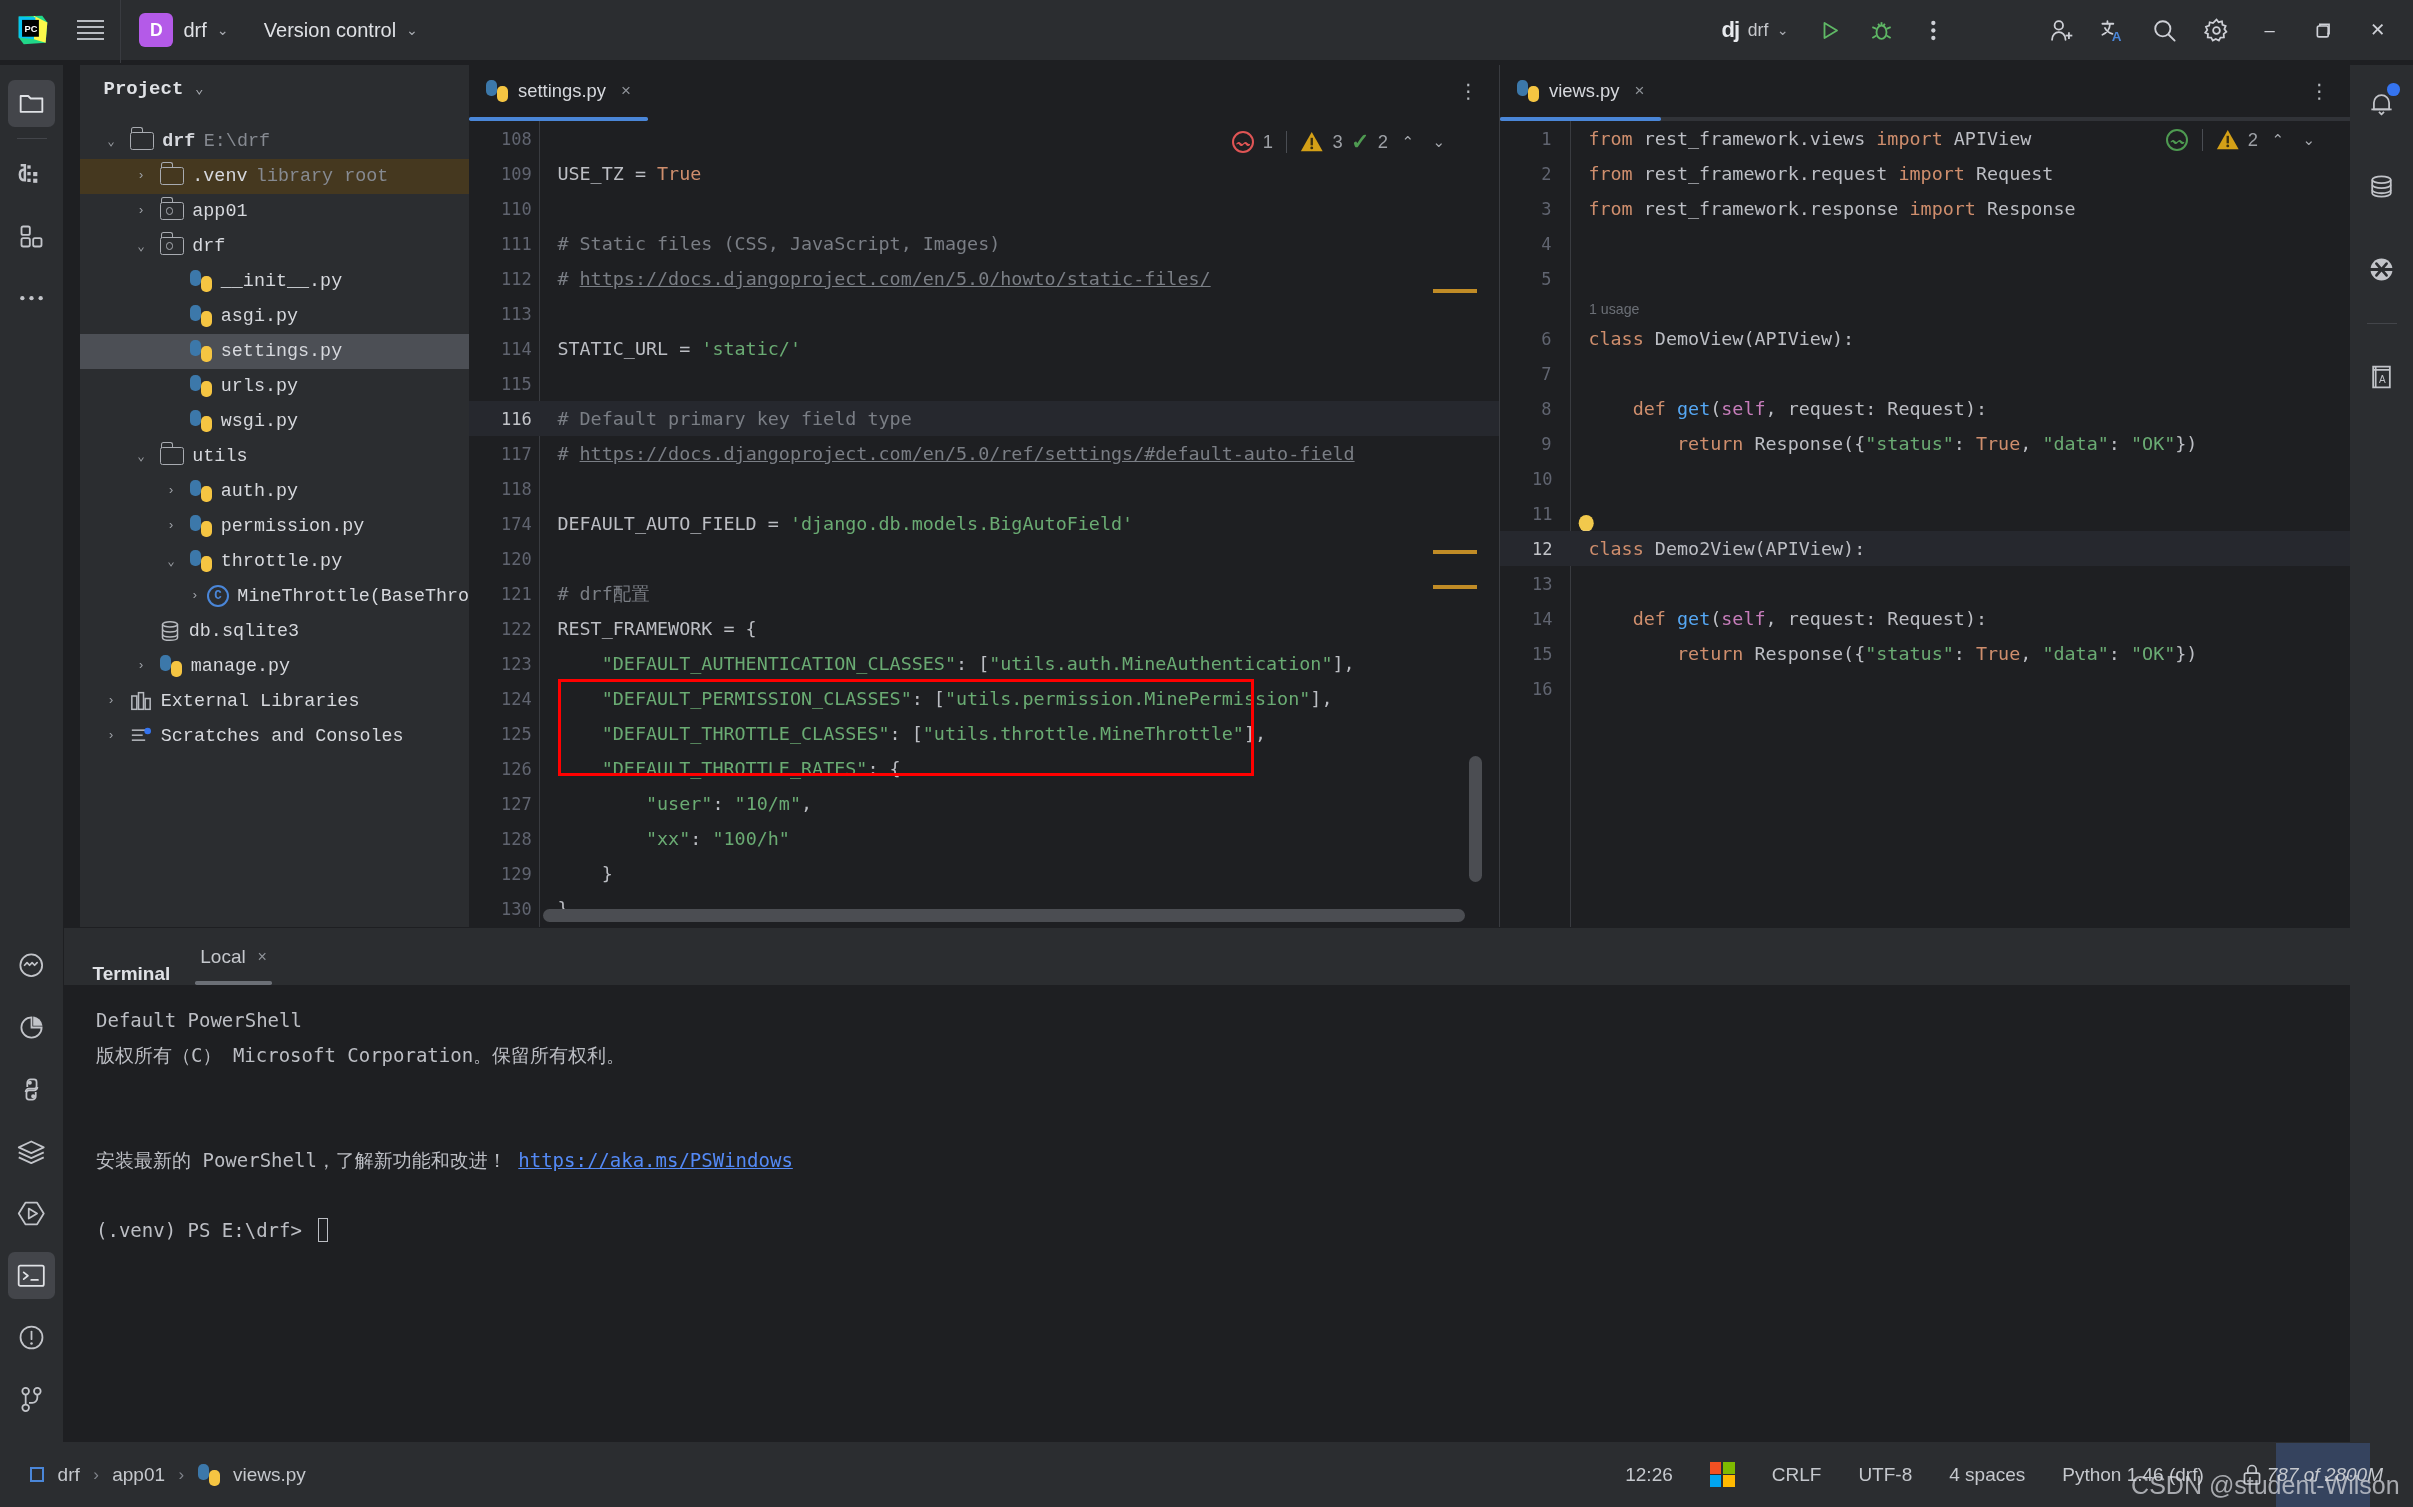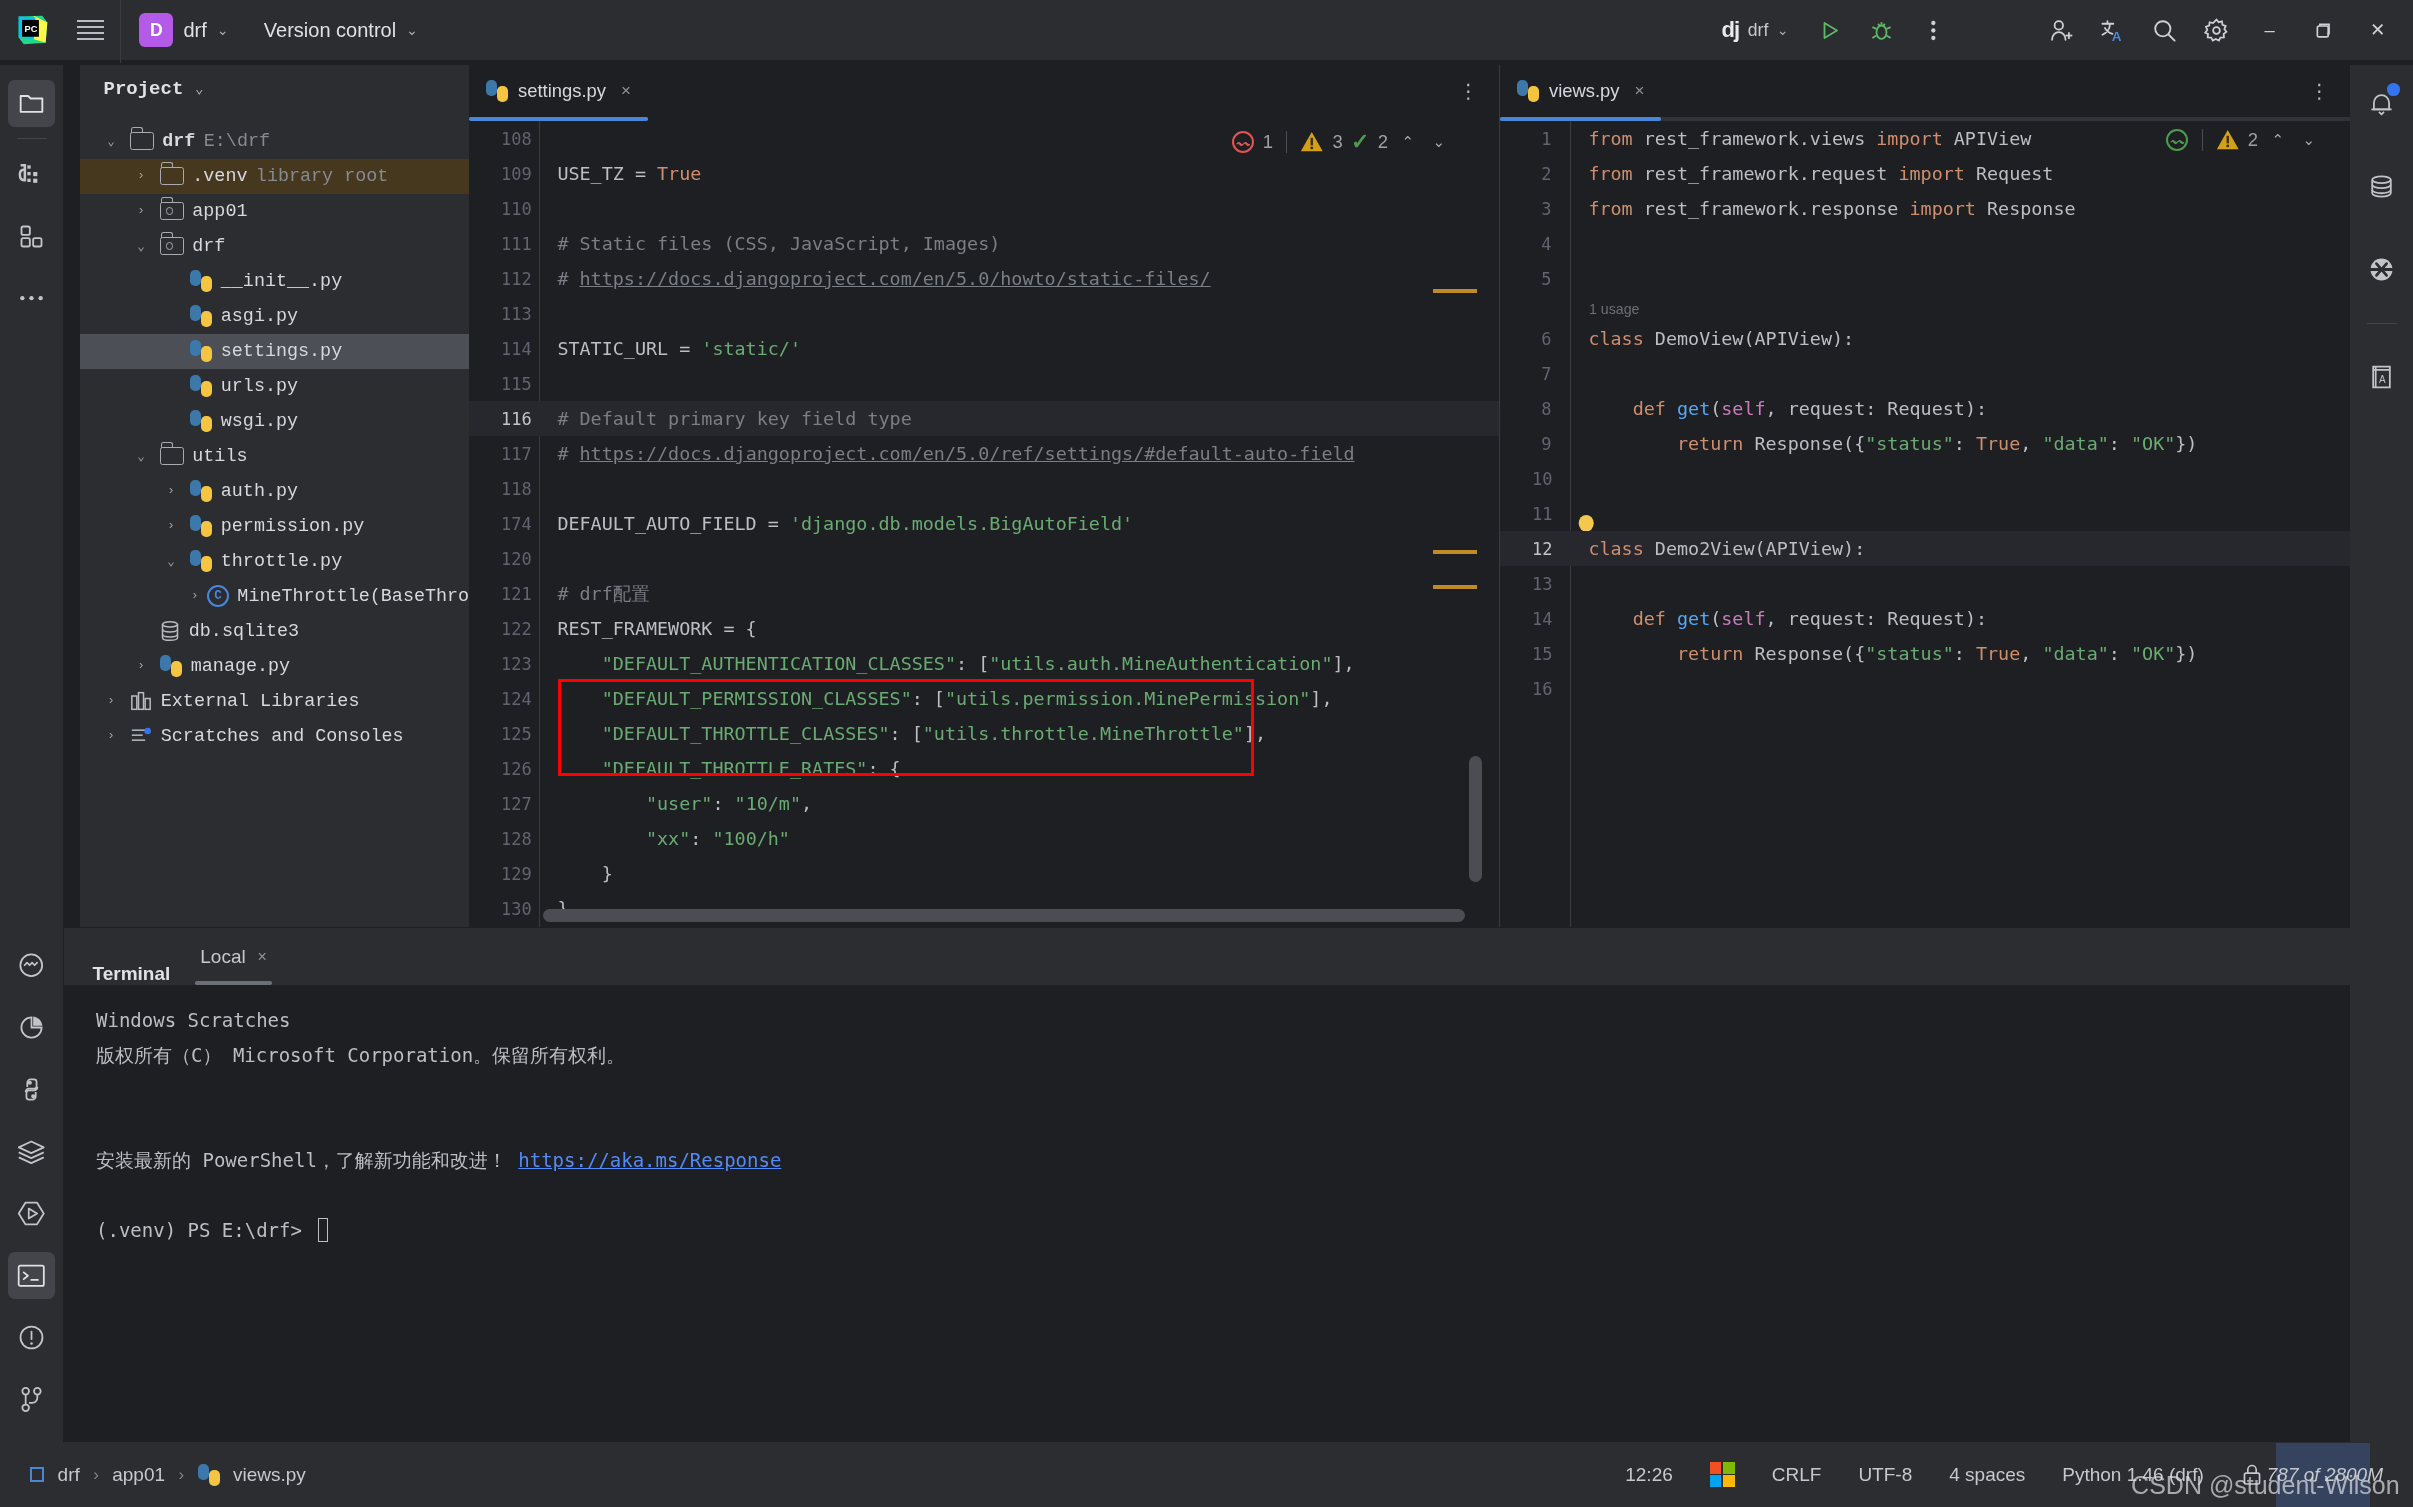--- a/index.html
+++ b/index.html
@@ -801,25 +801,25 @@
 
 <div id="terminal">
   <div id="term-tabs">
     <span class="term-title">Terminal</span>
     <div class="term-tab active">
       <span>Local</span>
       <span class="close">×</span>
     </div>
   </div>
   <div id="term-body">
-      <div class="term-line">Windows Scratches</div>
+      <div class="term-line">Default PowerShell</div>
       <div class="term-line">版权所有（C） Microsoft Corporation。保留所有权利。</div>
       <div class="term-line">&nbsp;</div>
       <div class="term-line">&nbsp;</div>
-      <div class="term-line">安装最新的 PowerShell，了解新功能和改进！ <span class="term-link">https://aka.ms/Response</span></div>
+      <div class="term-line">安装最新的 PowerShell，了解新功能和改进！ <span class="term-link">https://aka.ms/PSWindows</span></div>
       <div class="term-line">&nbsp;</div>
       <div class="term-line">(.venv) PS E:\drf&gt; <span class="caret"></span></div>
     </div>
 </div>
 
 <div id="statusbar">
   <div id="crumbs">
     <span class="mod-sq"></span>
     <span class="status-item">drf</span>
     <span class="crumb-sep">›</span>

